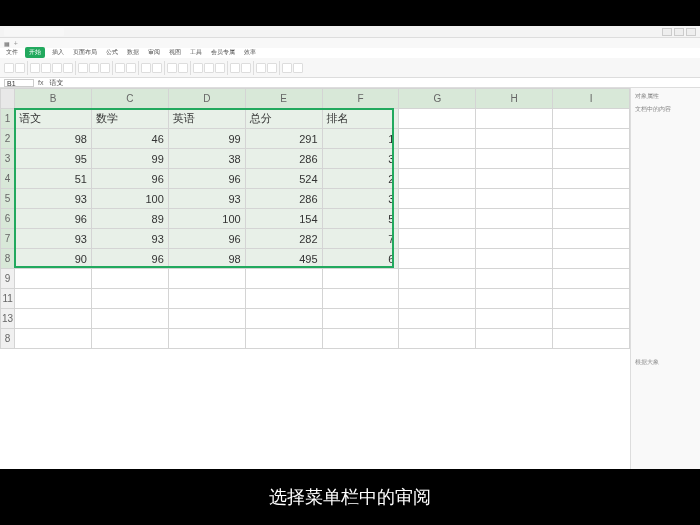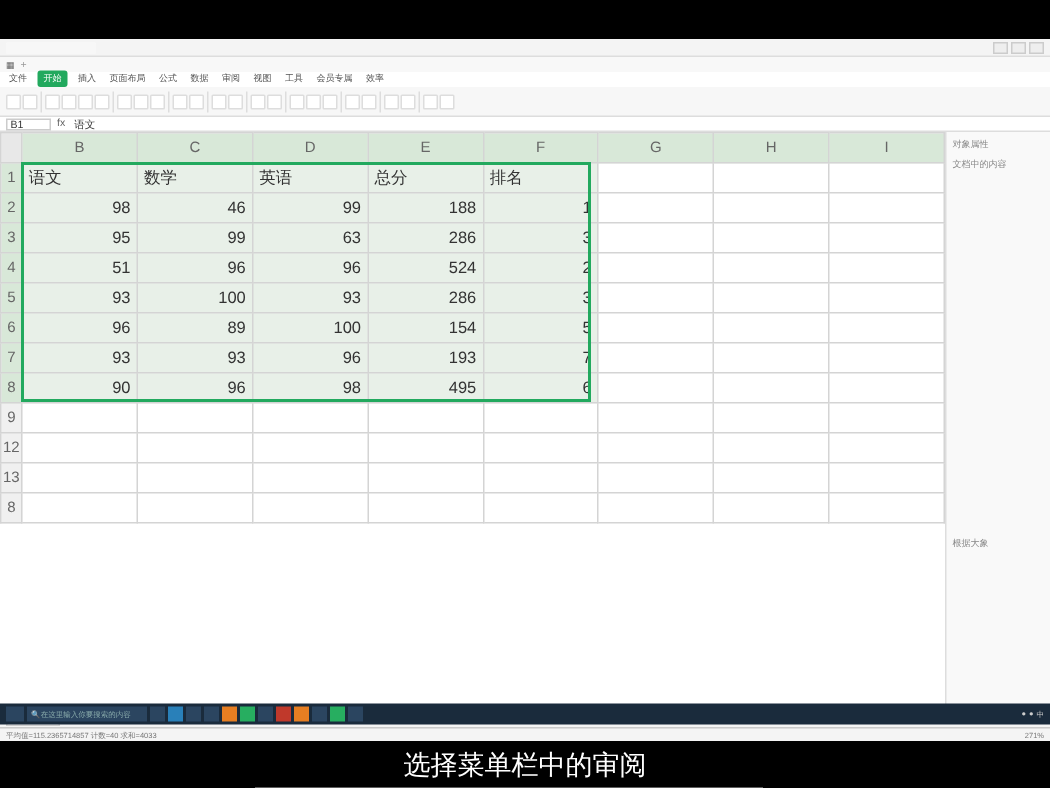--- a/index.html
+++ b/index.html
@@ -1,18 +1,18 @@
 <!DOCTYPE html>
 <html><head>
 <meta charset="utf-8">
 <style>
 *{margin:0;padding:0;box-sizing:border-box;font-family:"Microsoft YaHei",Arial,sans-serif}
 body{width:700px;height:525px;background:#000;overflow:hidden;position:relative}
 .letterbox-top{height:26px;background:#000}
-.letterbox-bottom{position:absolute;bottom:0;left:0;right:0;height:31px;background:#000;display:flex;align-items:center;justify-content:center}
+.letterbox-bottom{position:absolute;bottom:0;left:0;right:0;height:56px;background:#000;display:flex;align-items:center;justify-content:center}
 .subtitle{color:#fff;font-size:18px;font-weight:500;text-shadow:1px 1px 2px rgba(0,0,0,.8)}
 .app{position:absolute;top:26px;left:0;right:0;bottom:42px;background:#fff;font-size:8px;color:#333}
 .titlebar{height:12px;background:#f4f4f4;border-bottom:1px solid #ddd;display:flex;align-items:center;padding:0 4px}
 .titlebar .logo{width:60px;height:8px;background:rgba(255,255,255,.3);border-radius:1px}
 .titlebar .wc{margin-left:auto;display:flex;gap:2px}
 .titlebar .wc span{width:10px;height:8px;background:#eee;border:1px solid #ccc}
 .tabstrip{height:10px;background:#f8f8f8;display:flex;align-items:center;padding:0 4px;gap:4px}
 .tabstrip .tab{color:#666;font-size:6px}
 .tabstrip .plus{color:#999;font-size:7px}
 .ribbon-tabs{height:10px;background:#fff;display:flex;align-items:flex-end;padding:0 4px;gap:5px;font-size:6px;color:#555}
@@ -154,31 +154,31 @@
           <td class="header-cell selected">排名</td>
           <td></td>
               <td></td>
               <td></td>
         </tr>
         <tr class="selrow">
               <th class="rh">2</th>
           <td class="selected">98</td>
           <td class="selected">46</td>
           <td class="selected">99</td>
-          <td class="selected">188</td>
+          <td class="selected">291</td>
           <td class="selected">1</td>
           <td></td>
               <td></td>
               <td></td>
         </tr>
         <tr class="selrow">
               <th class="rh">3</th>
           <td class="selected">95</td>
           <td class="selected">99</td>
-          <td class="selected">63</td>
+          <td class="selected">38</td>
           <td class="selected">286</td>
           <td class="selected">3</td>
           <td></td>
               <td></td>
               <td></td>
         </tr>
         <tr class="selrow">
               <th class="rh">4</th>
           <td class="selected">51</td>
           <td class="selected">96</td>
@@ -209,21 +209,21 @@
           <td class="selected">5</td>
           <td></td>
               <td></td>
               <td></td>
         </tr>
         <tr class="selrow">
               <th class="rh">7</th>
           <td class="selected">93</td>
           <td class="selected">93</td>
           <td class="selected">96</td>
-          <td class="selected">193</td>
+          <td class="selected">282</td>
           <td class="selected">7</td>
           <td></td>
               <td></td>
               <td></td>
         </tr>
         <tr class="selrow">
               <th class="rh">8</th>
           <td class="selected">90</td>
           <td class="selected">96</td>
           <td class="selected">98</td>
@@ -238,21 +238,21 @@
               <td></td>
               <td></td>
               <td></td>
               <td></td>
               <td></td>
               <td></td>
               <td></td>
               <td></td>
             </tr>
         <tr>
-              <th class="rh">12</th>
+              <th class="rh">11</th>
               <td></td>
               <td></td>
               <td></td>
               <td></td>
               <td></td>
               <td></td>
               <td></td>
               <td></td>
             </tr>
         <tr>

